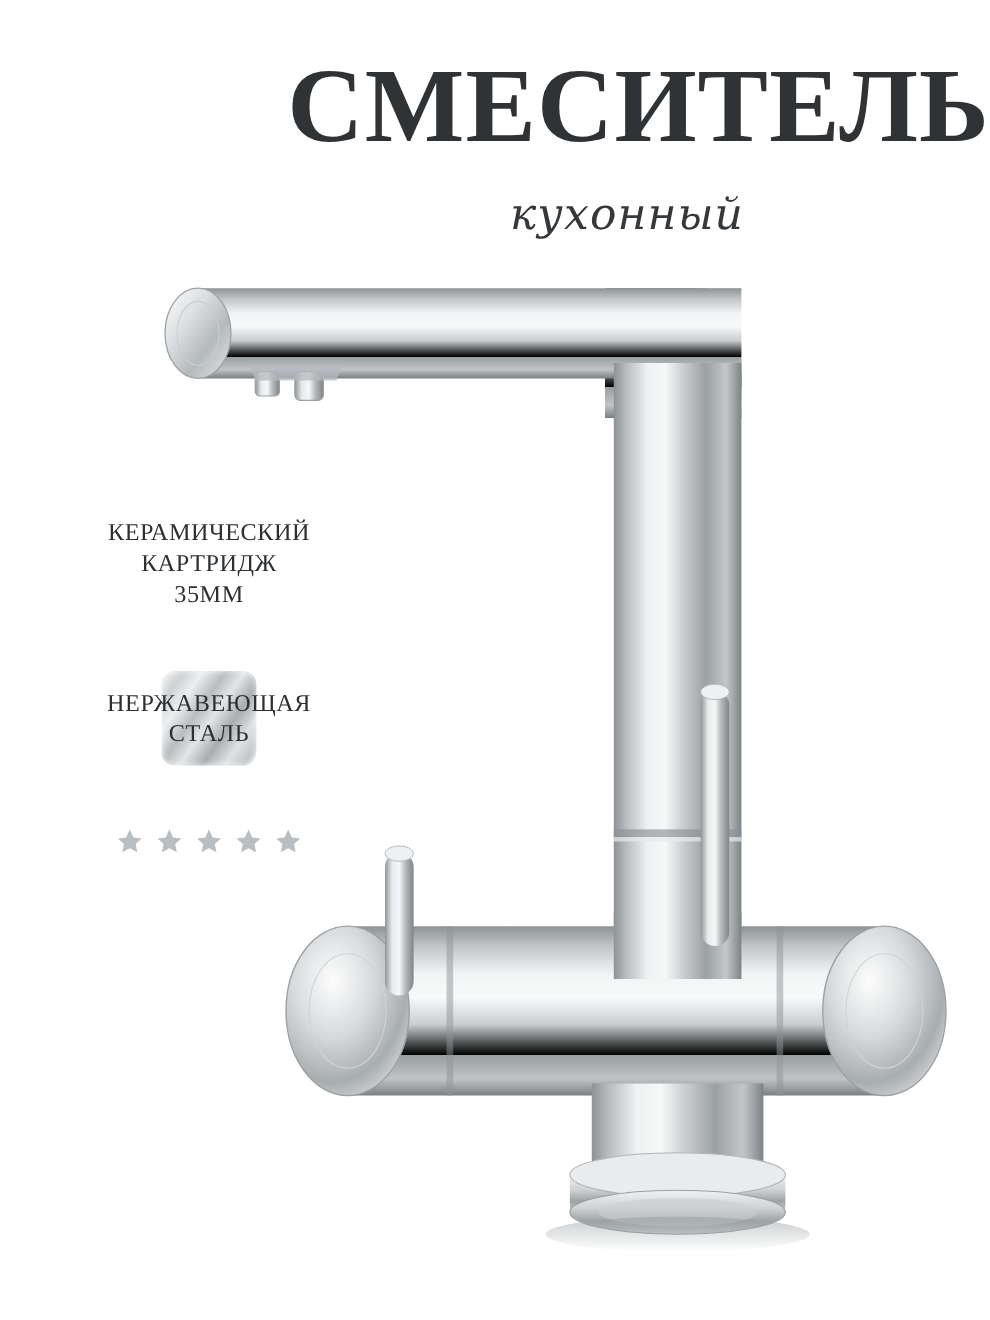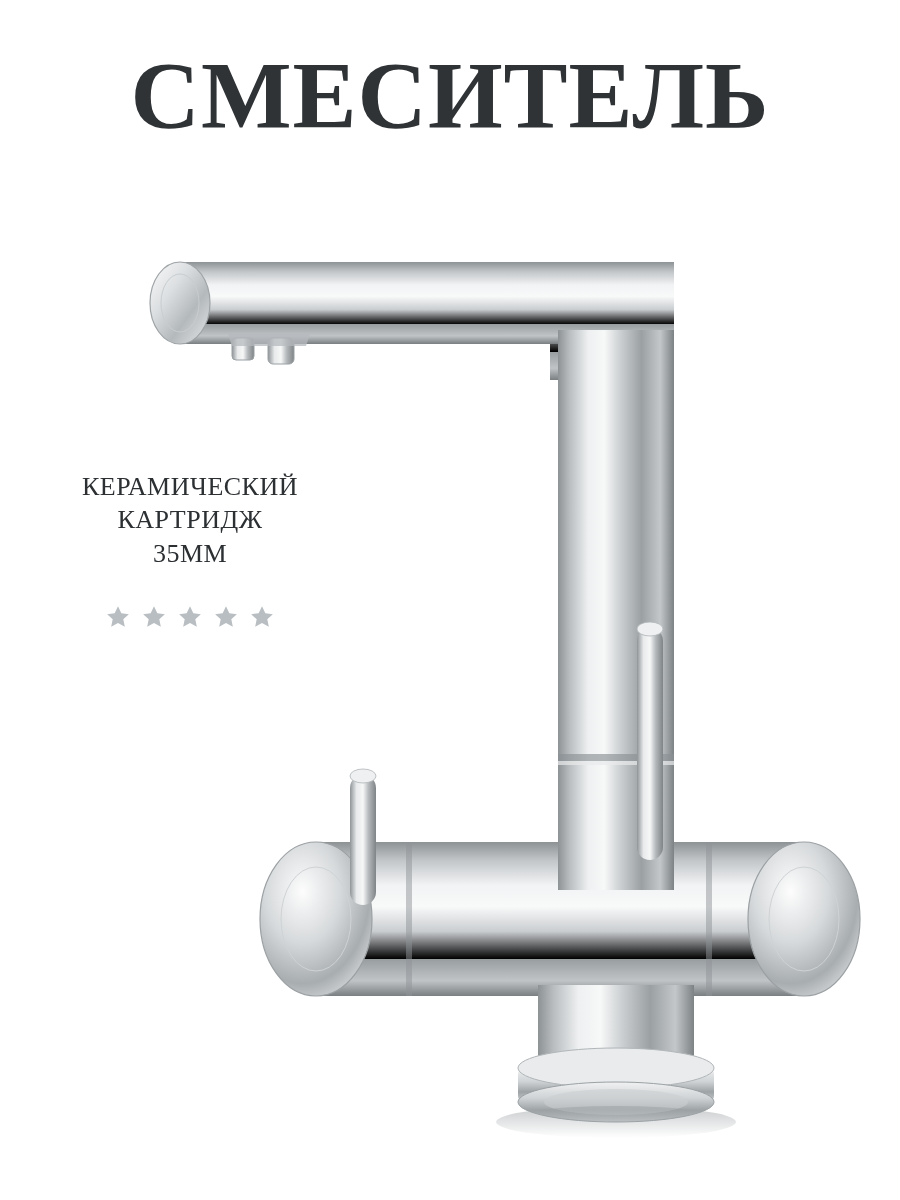--- a/index.html
+++ b/index.html
@@ -18,21 +18,21 @@
     background: #ffffff;
     overflow: hidden;
   }
 
   
   .title-main {
     position: absolute;
     top: 48px;
     left: 0;
     width: 900px;
-    text-align: center;
+    text-align: right;
     font-family: "Liberation Serif", serif;
     font-weight: bold;
     font-size: 96px;
     line-height: 1.0;
     letter-spacing: 1px;
     color: #2f3336;
     white-space: nowrap;
   }
   .title-sub {
     position: absolute;
@@ -55,21 +55,21 @@
     left: 40px;
     top: 470px;
     width: 300px;
     text-align: center;
   }
   .feature {
     margin-bottom: 34px;
   }
   .feature-text {
     font-family: "Liberation Serif", serif;
-    font-size: 26px;
+    font-size: 22px;
     line-height: 1.28;
     color: #2c3033;
     letter-spacing: 0.5px;
     white-space: pre-line;
   }
 
   
   .steel-chip {
     width: 86px;
     height: 86px;
@@ -116,29 +116,35 @@
     width: 760px;
     height: 930px;
   }
 </style>
 </head>
 <body>
 
 <div class="page">
 
   <div class="title-main">СМЕСИТЕЛЬ</div>
+  <div class="title-sub">кухонный</div>
 
   <div class="features">
 
     <div class="feature">
       <div class="feature-text">КЕРАМИЧЕСКИЙ
 КАРТРИДЖ
 35ММ</div>
     </div>
 
+    <div class="feature feature-steel" style="height:130px;display:flex;align-items:center;justify-content:center;">
+      <span class="steel-chip"></span>
+      <div class="feature-text">НЕРЖАВЕЮЩАЯ
+СТАЛЬ</div>
+    </div>
 
     <div class="feature">
       <div class="stars">
         <svg class="star" viewBox="0 0 24 24">
             <polygon fill="currentColor" points="12,2 15.1,8.6 22,9.4 16.9,14.1 18.3,21 12,17.6 5.7,21 7.1,14.1 2,9.4 8.9,8.6"></polygon>
           </svg>
         <svg class="star" viewBox="0 0 24 24">
             <polygon fill="currentColor" points="12,2 15.1,8.6 22,9.4 16.9,14.1 18.3,21 12,17.6 5.7,21 7.1,14.1 2,9.4 8.9,8.6"></polygon>
           </svg>
         <svg class="star" viewBox="0 0 24 24">

